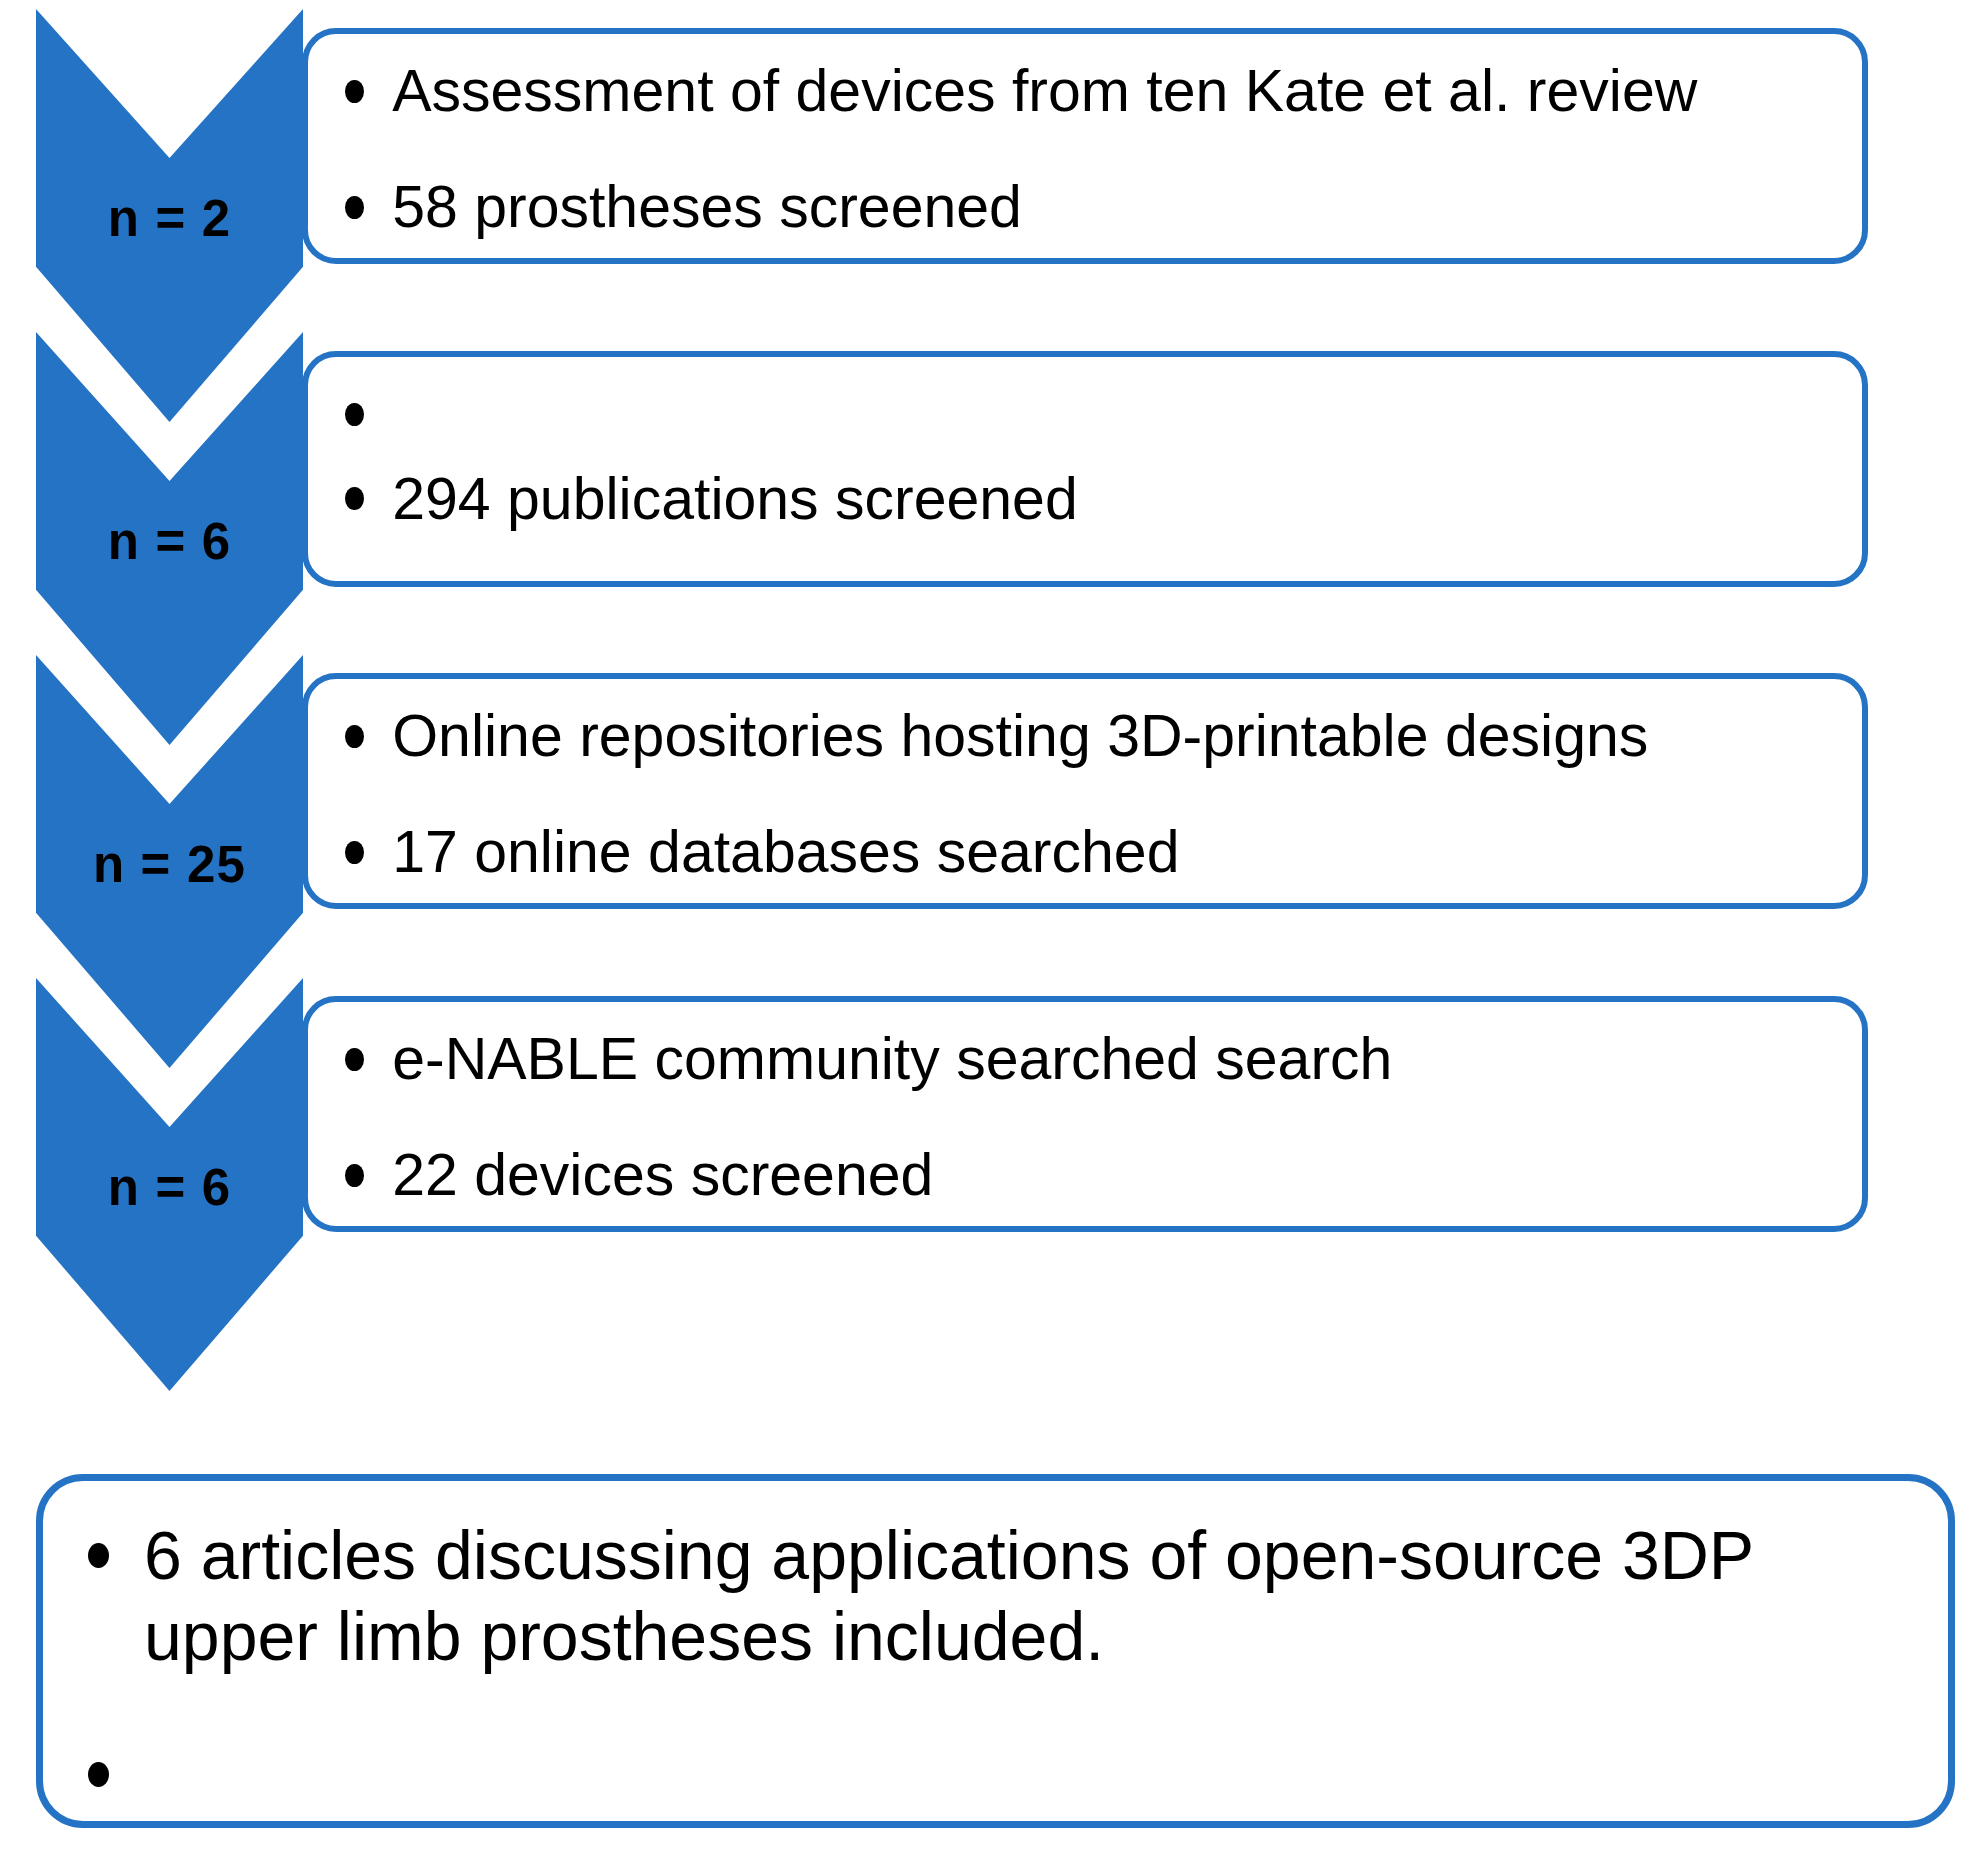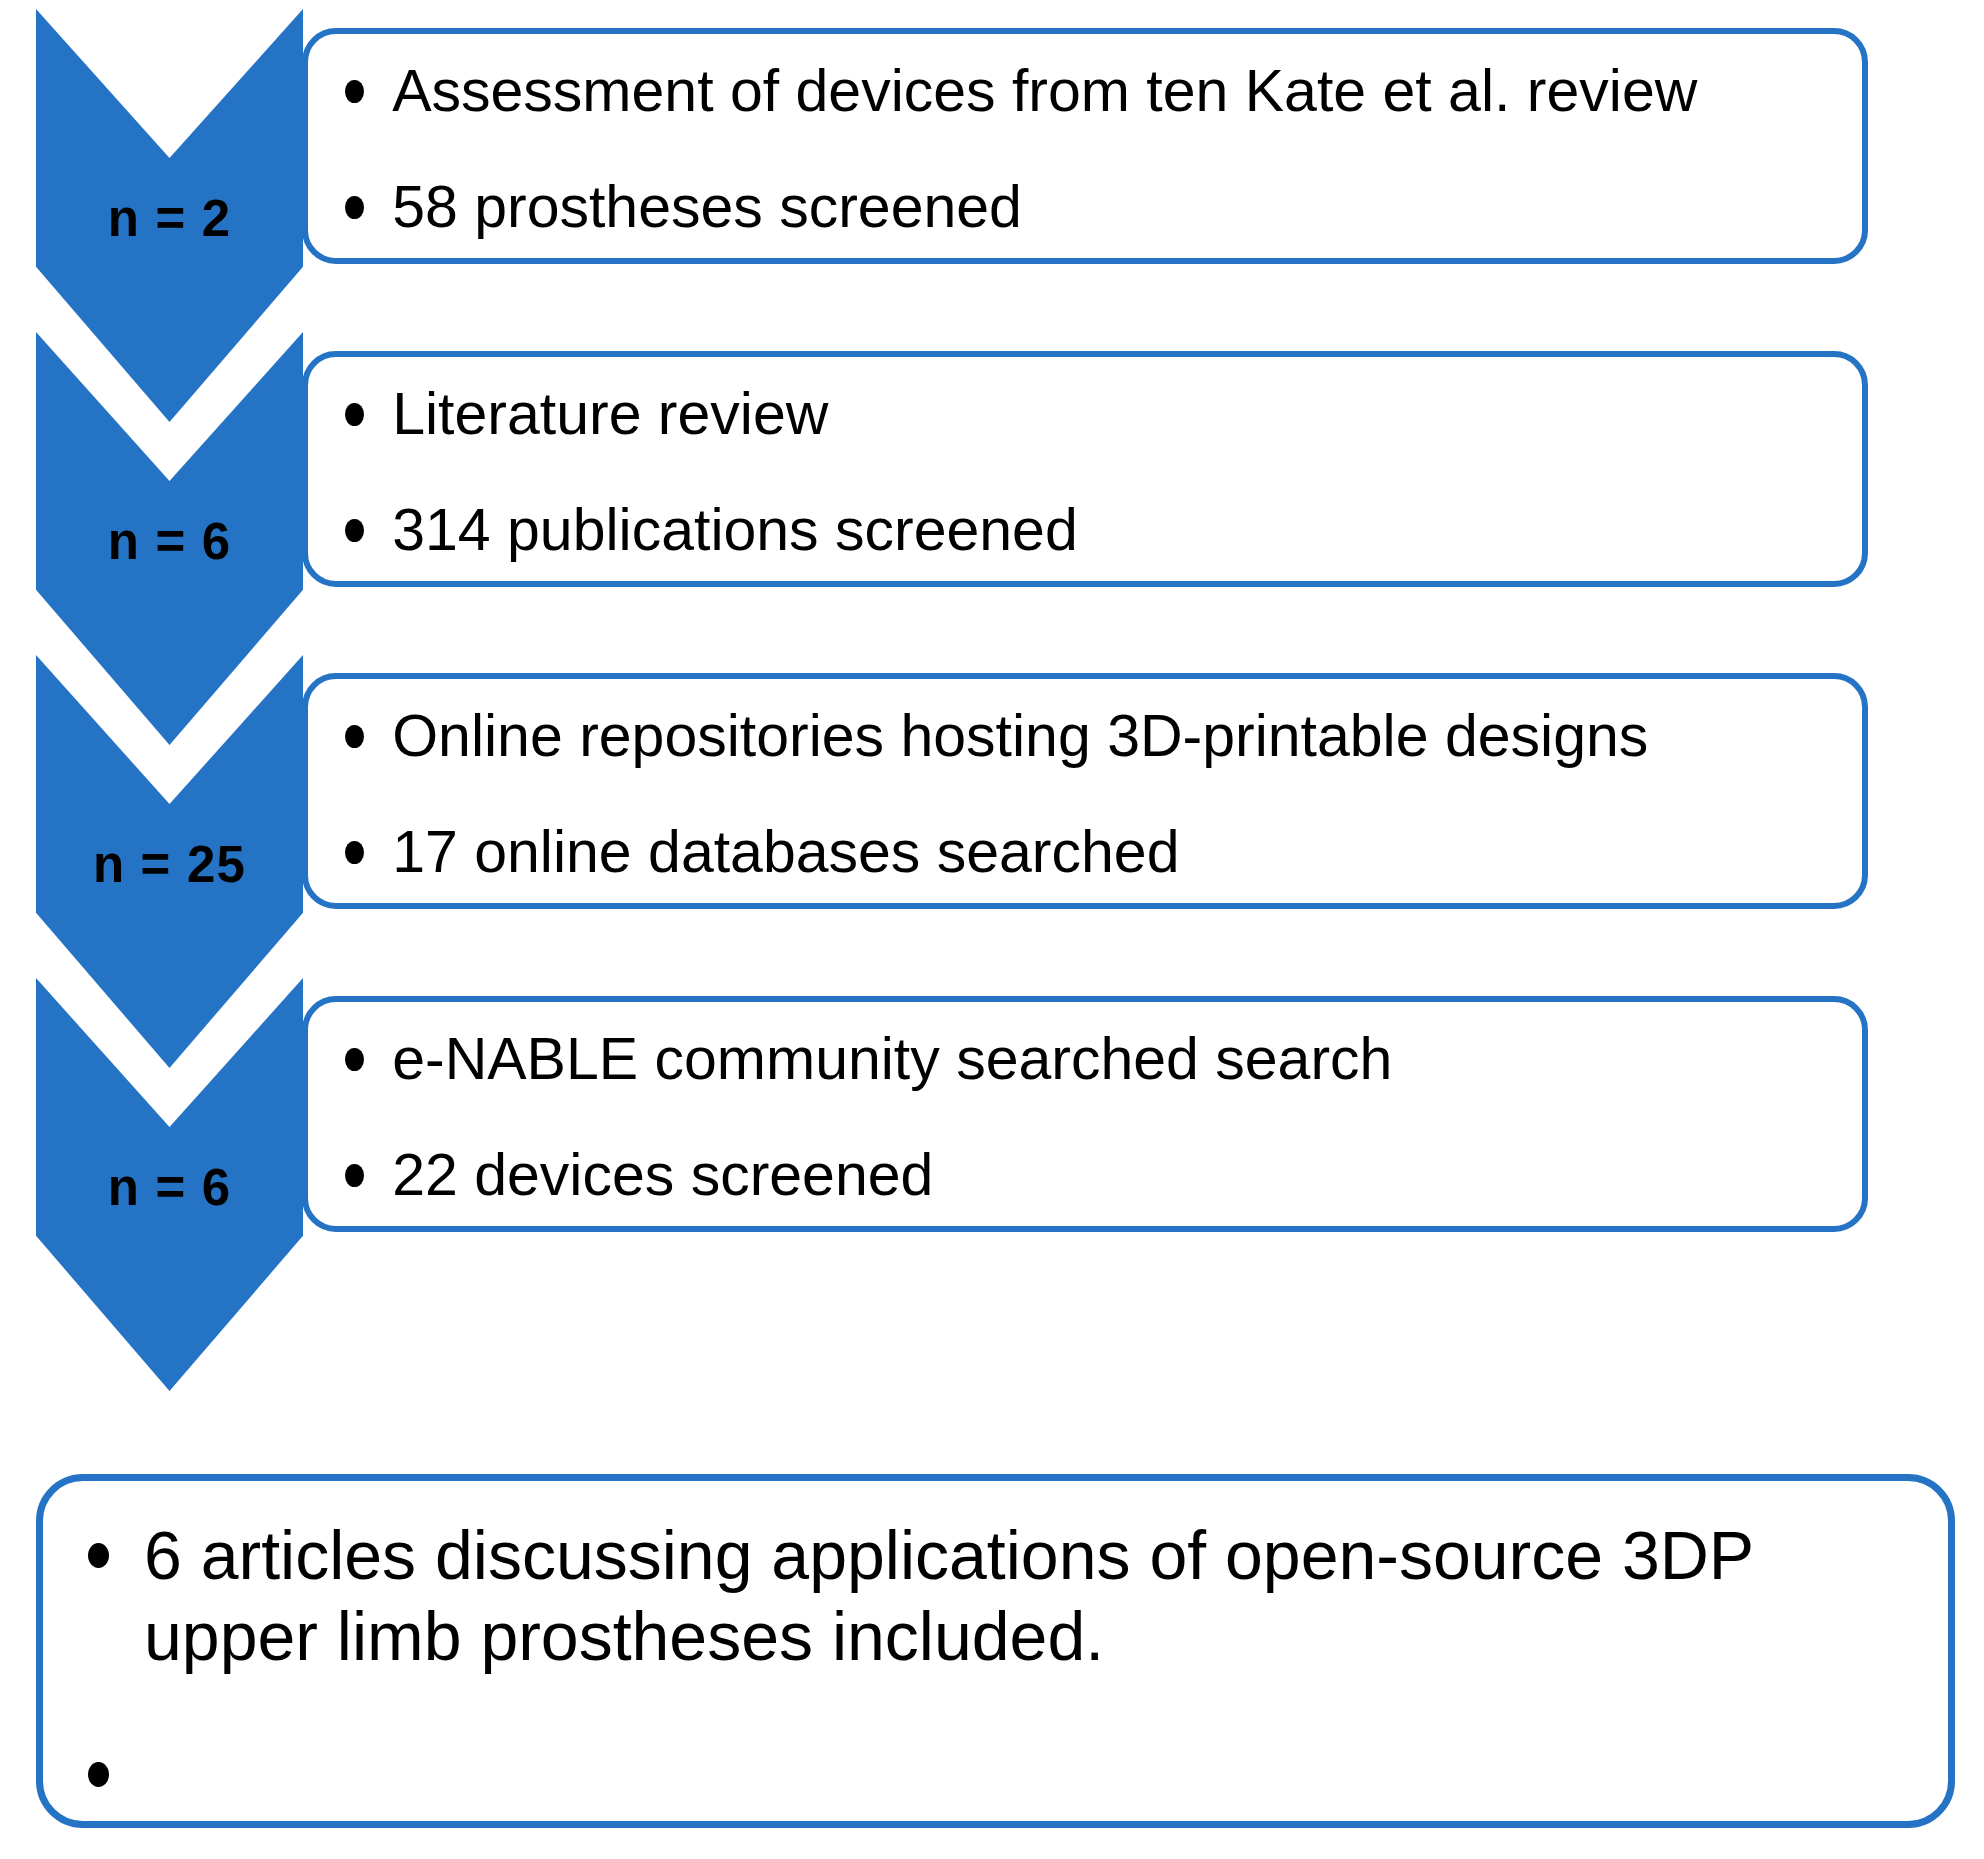--- a/index.html
+++ b/index.html
@@ -120,25 +120,24 @@
     </div>
   </div>
 
   <svg class="chev" style="top:332px" viewBox="0 0 430 665" preserveAspectRatio="none">
     <polygon points="0,0 215,240 430,0 430,415 215,665 0,415" fill="#2573C4"></polygon>
   </svg>
   <div class="chev-label" style="top:481px">n = 6</div>
   <div class="stepbox" style="top:351px">
     <div class="bullet-row">
       <span class="dot"></span>
-      <span class="btext">Literature review</span>
     </div>
     <div class="bullet-row">
       <span class="dot"></span>
-      <span class="btext">314 publications screened</span>
+      <span class="btext">294 publications screened</span>
     </div>
   </div>
 
   <svg class="chev" style="top:655px" viewBox="0 0 430 665" preserveAspectRatio="none">
     <polygon points="0,0 215,240 430,0 430,415 215,665 0,415" fill="#2573C4"></polygon>
   </svg>
   <div class="chev-label" style="top:804px">n = 25</div>
   <div class="stepbox" style="top:673px">
     <div class="bullet-row">
       <span class="dot"></span>

